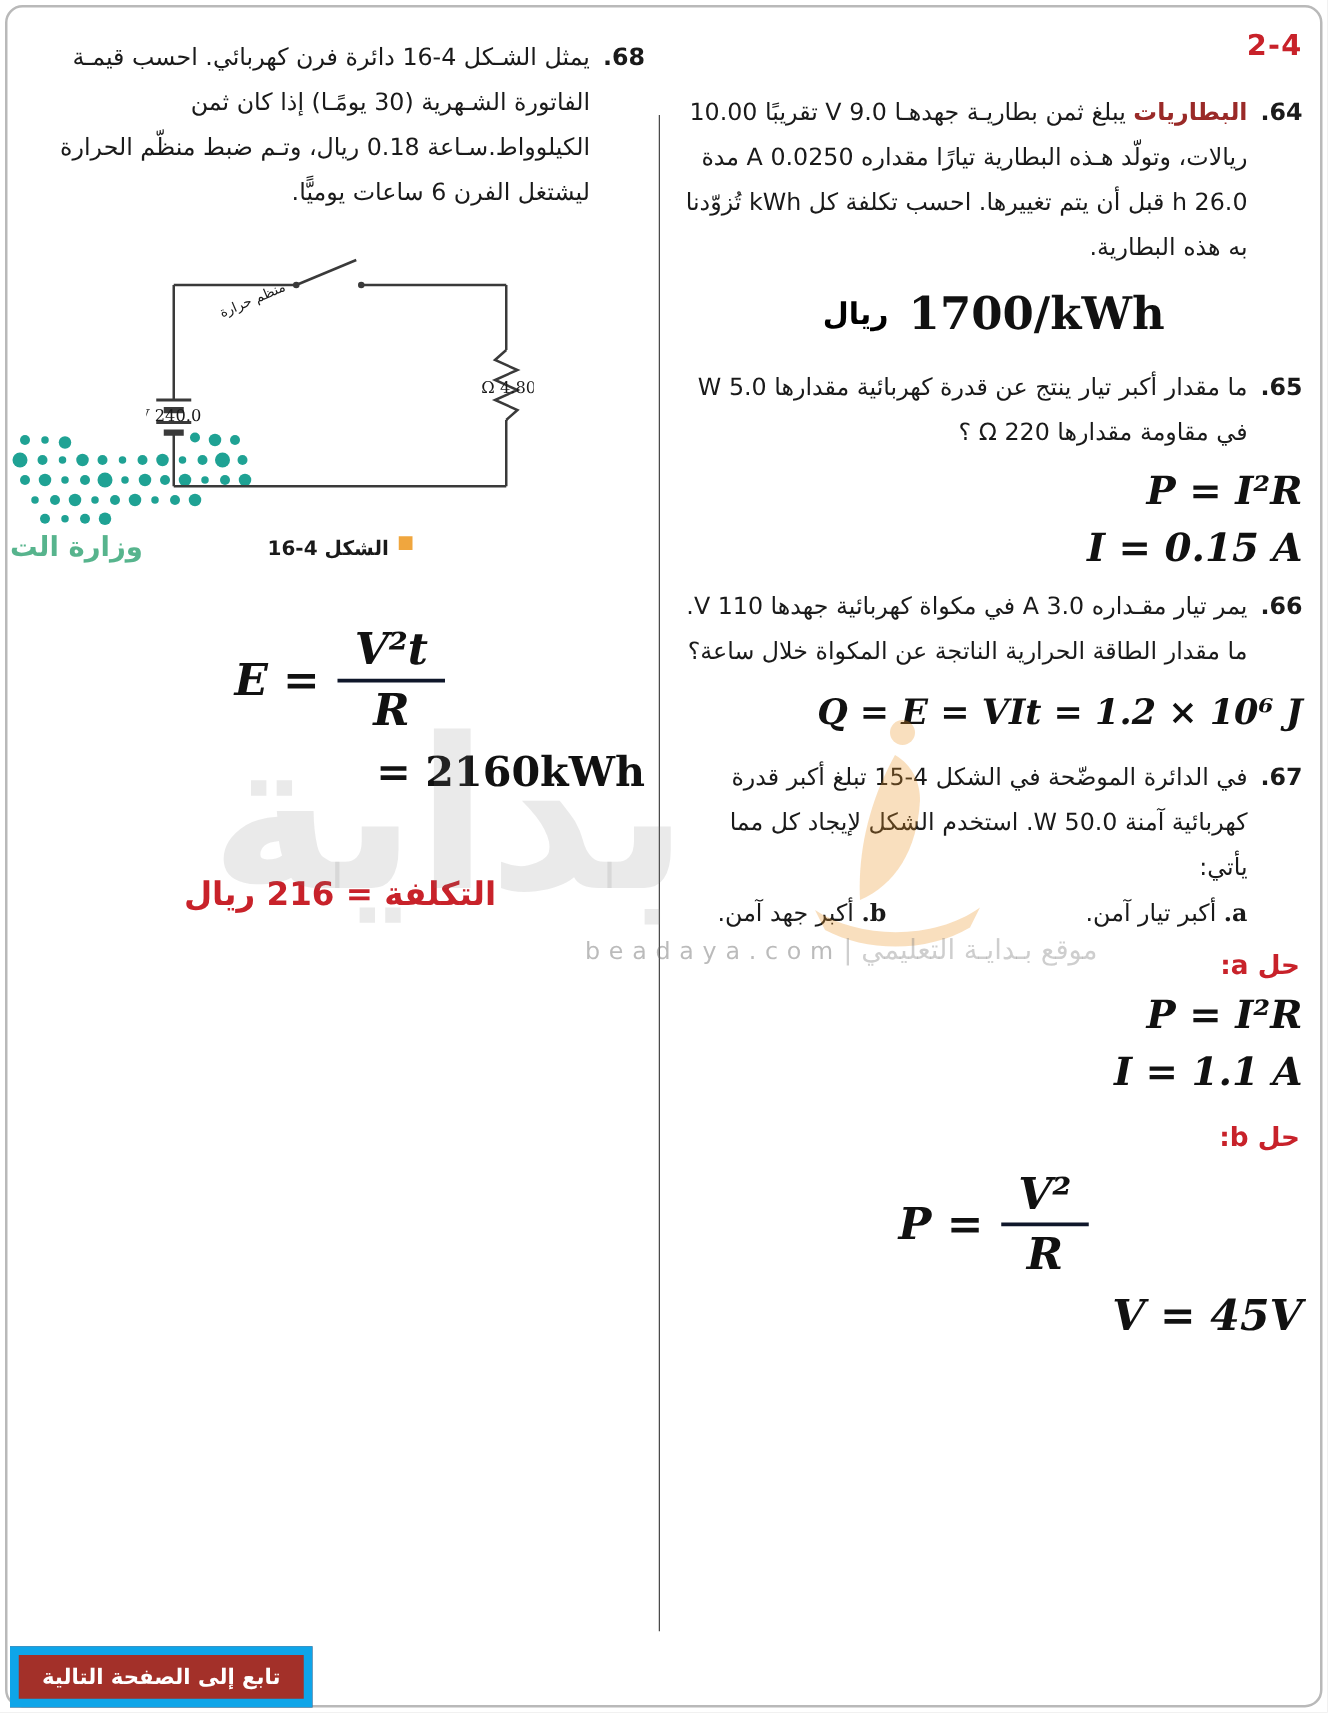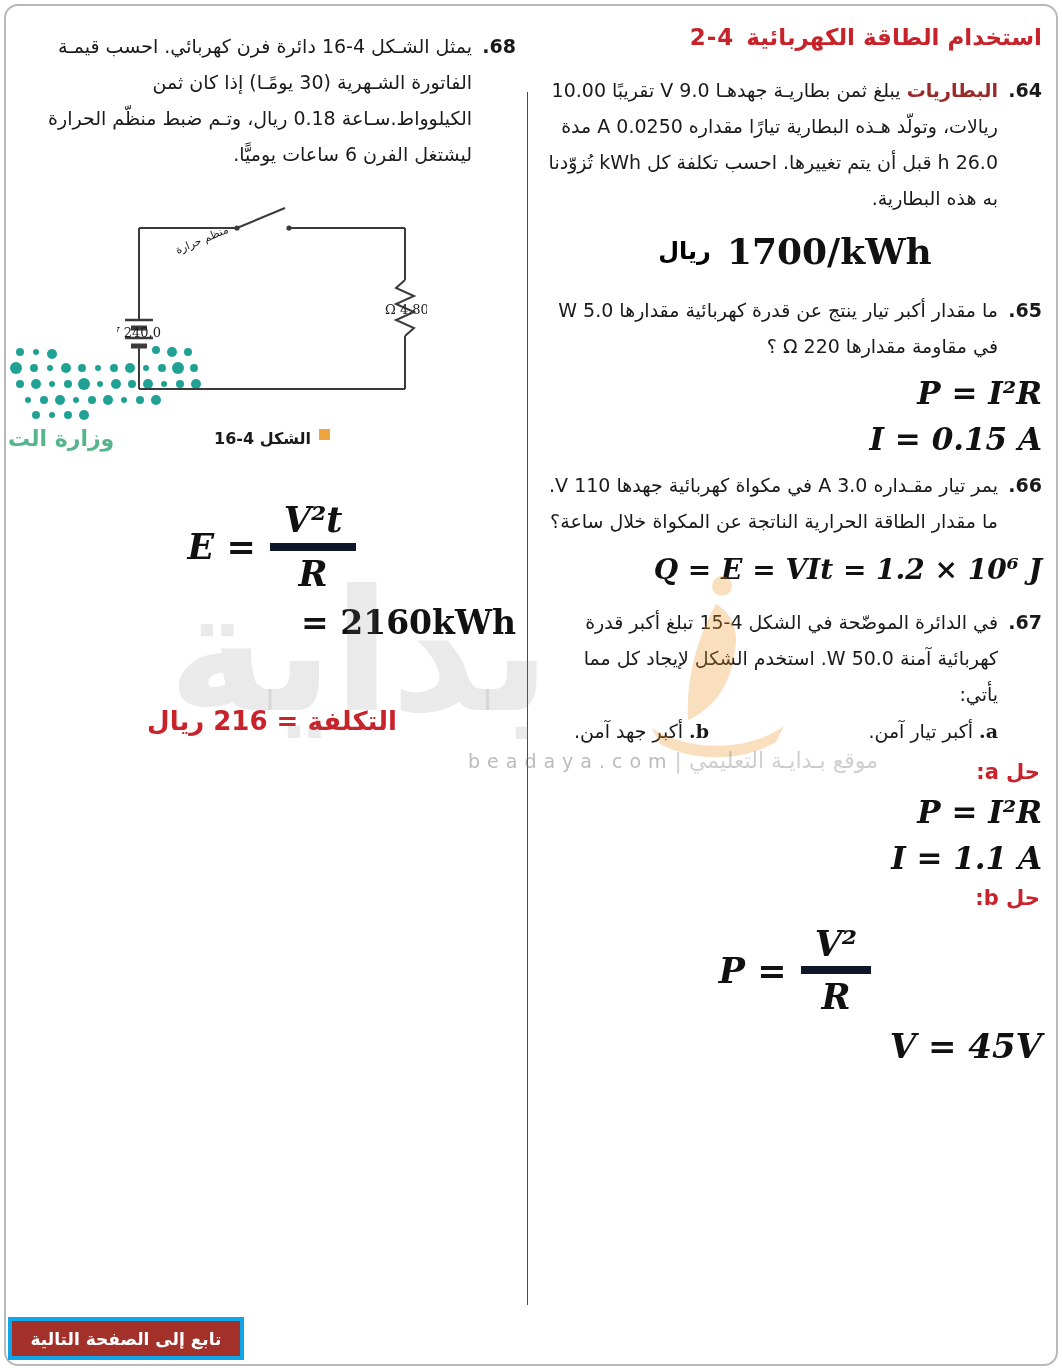--- a/index.html
+++ b/index.html
@@ -21,21 +21,21 @@
   .keyword{color:#9a2a28;font-weight:bold;}
 
   .answer-row{display:flex;direction:rtl;justify-content:center;align-items:center;gap:16px;margin:14px 0 20px;}
   .answer-value{direction:ltr;font-family:"DejaVu Serif",serif;font-weight:bold;font-size:36px;color:#111;}
   .answer-unit{color:#000000;font-weight:bold;font-size:24px;}
 
   .eq-line{direction:ltr;text-align:right;font-family:"DejaVu Serif",serif;font-style:italic;font-weight:bold;font-size:31px;margin:10px 0;color:#111;}
   .eq-small{font-size:28px;}
   .eq-frac{direction:ltr;display:flex;justify-content:center;align-items:center;gap:14px;font-family:"DejaVu Serif",serif;font-style:italic;font-weight:bold;font-size:35px;margin:14px 0 6px;color:#111;}
   .frac{display:inline-flex;flex-direction:column;align-items:center;line-height:1.12;}
-  .fnum{border-bottom:8px solid #0f172a;padding:0 14px 3px;}
+  .fnum{border-bottom:3px solid #0f172a;padding:0 14px 3px;}
   .fden{padding-top:3px;}
   .eq-upright{font-style:normal;}
 
   .options{display:flex;direction:rtl;justify-content:space-between;padding:2px 44px 0 26px;margin-bottom:10px;font-size:19px;}
   .opt-label{font-weight:bold;font-family:"DejaVu Serif",serif;}
 
   .sol-label{color:#c8222a;font-weight:bold;font-size:21px;text-align:right;margin:18px 2px 4px;}
 
   
   .figure{margin-top:24px;text-align:center;}
@@ -50,33 +50,32 @@
   .wm{position:absolute;pointer-events:none;}
   .wm-ministry-dots{left:6px;top:340px;z-index:1;}
   .wm-ministry-text{left:8px;top:426px;color:#3aa87a;font-size:22px;font-weight:bold;z-index:1;opacity:.85;}
   .wm-beadaya-big{left:168px;top:568px;font-size:168px;font-weight:bold;color:rgba(125,125,125,0.16);line-height:1;direction:rtl;z-index:3;}
   .wm-sail{left:638px;top:570px;z-index:3;}
   .wm-beadaya-line{left:468px;top:748px;display:flex;direction:ltr;align-items:center;gap:1px;z-index:3;}
   .wm-domain{letter-spacing:7px;font-size:19px;color:rgba(105,105,105,0.45);}
   .wm-site{font-size:22px;color:rgba(125,125,125,0.38);direction:rtl;}
 
   
-  .footer-banner{position:absolute;left:8px;top:1317px;width:228px;height:35px;background:#a33029;border:4px solid #0ea5e9;color:#ffffff;font-size:17px;font-weight:bold;display:flex;align-items:center;justify-content:center;z-index:4;}
+  .footer-banner{position:absolute;left:8px;top:1317px;width:228px;height:35px;background:#a33029;border:7px solid #0ea5e9;color:#ffffff;font-size:17px;font-weight:bold;display:flex;align-items:center;justify-content:center;z-index:4;}
 </style>
 </head>
 <body>
 
 <div id="page">
   <div class="page-border"></div>
   <div class="divider"></div>
 
   <div class="col col-right">
 
     <div class="section-header">
-      <span>استخدام الطاقة الكهربائية</span>
       <span class="section-number">2-4</span>
     </div>
 
     <div class="problem">
       <span class="prob-num">64.</span>
       <div class="prob-text"><span class="keyword">البطاريات</span><span> يبلغ ثمن بطاريـة جهدهـا 9.0 V تقريبًا 10.00 ريالات، وتولّد هـذه البطارية تيارًا مقداره 0.0250 A مدة 26.0 h قبل أن يتم تغييرها. احسب تكلفة كل kWh تُزوّدنا به هذه البطارية.</span></div>
     </div>
     <div class="answer-row">
       <span class="answer-value">1700/kWh</span>
       <span class="answer-unit">ريال</span>
@@ -101,21 +100,21 @@
     </div>
     <div class="options">
       <span><span class="opt-label">a.</span> <span>أكبر تيار آمن.</span></span>
       <span><span class="opt-label">b.</span> <span>أكبر جهد آمن.</span></span>
     </div>
 
     <div class="sol-label">حل a:</div>
     <div class="eq-line">P = I²R</div>
     <div class="eq-line">I = 1.1 A</div>
 
-    <div class="sol-label" style="margin-top:10px;">حل b:</div>
+    <div class="sol-label" style="margin-top:22px;">حل b:</div>
     <div class="eq-frac">
       <span>P =</span>
       <span class="frac">
         <span class="fnum">V²</span>
         <span class="fden">R</span>
       </span>
     </div>
     <div class="eq-line" style="font-size:34px;">V = 45V</div>
   </div>
 

